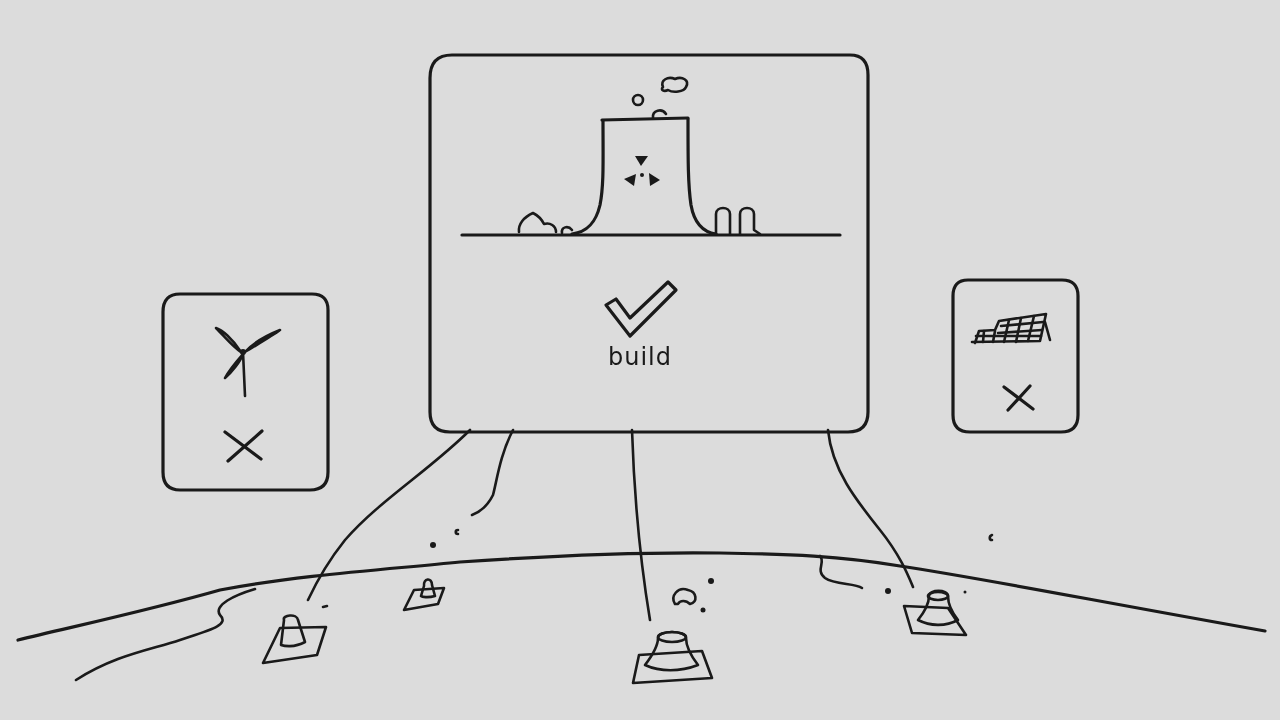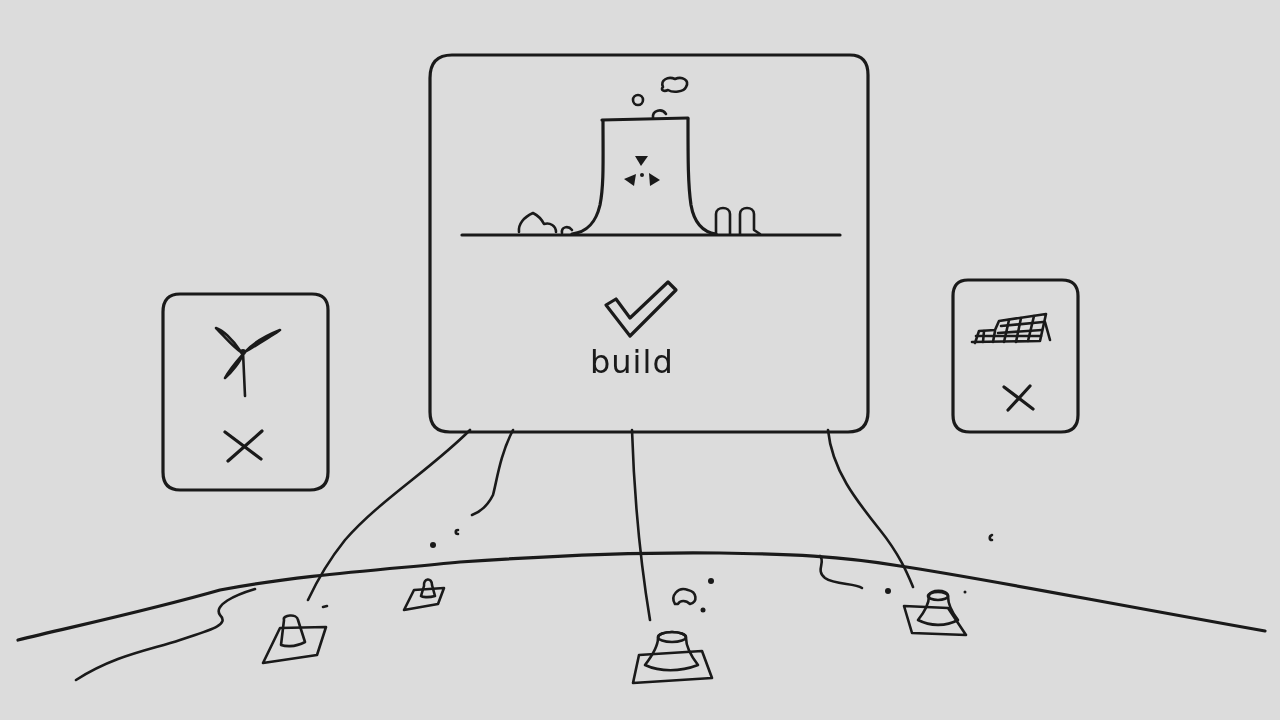--- a/index.html
+++ b/index.html
@@ -10,23 +10,23 @@
     }
     #stage { position: absolute; left: 0; top: 0; width: 1280px; height: 720px; }
     svg { position: absolute; left: 0; top: 0; }
     .ink { fill: none; stroke: #1a1a1a; stroke-width: 3.2; stroke-linecap: round; stroke-linejoin: round; }
     .ink-thin { fill: none; stroke: #1a1a1a; stroke-width: 2.6; stroke-linecap: round; stroke-linejoin: round; }
     .fill-ink { fill: #1a1a1a; stroke: none; }
     .label {
       position: absolute;
       font-family: "DejaVu Sans", sans-serif;
       color: #1a1a1a;
-      font-size: 32px;
+      font-size: 24px;
       letter-spacing: 1px;
-      text-align: left;
+      text-align: center;
     }
   </style>
 </head>
 <body>
 
 <div id="stage">
   <svg width="1280" height="720" viewBox="0 0 1280 720">
 
     <g>
       <path class="ink" d="M452,55 L850,55 Q868,55 868,75 L868,412 Q868,432 848,432 L450,432 Q430,432 430,412 L430,78 Q430,55 452,55 Z"></path>

